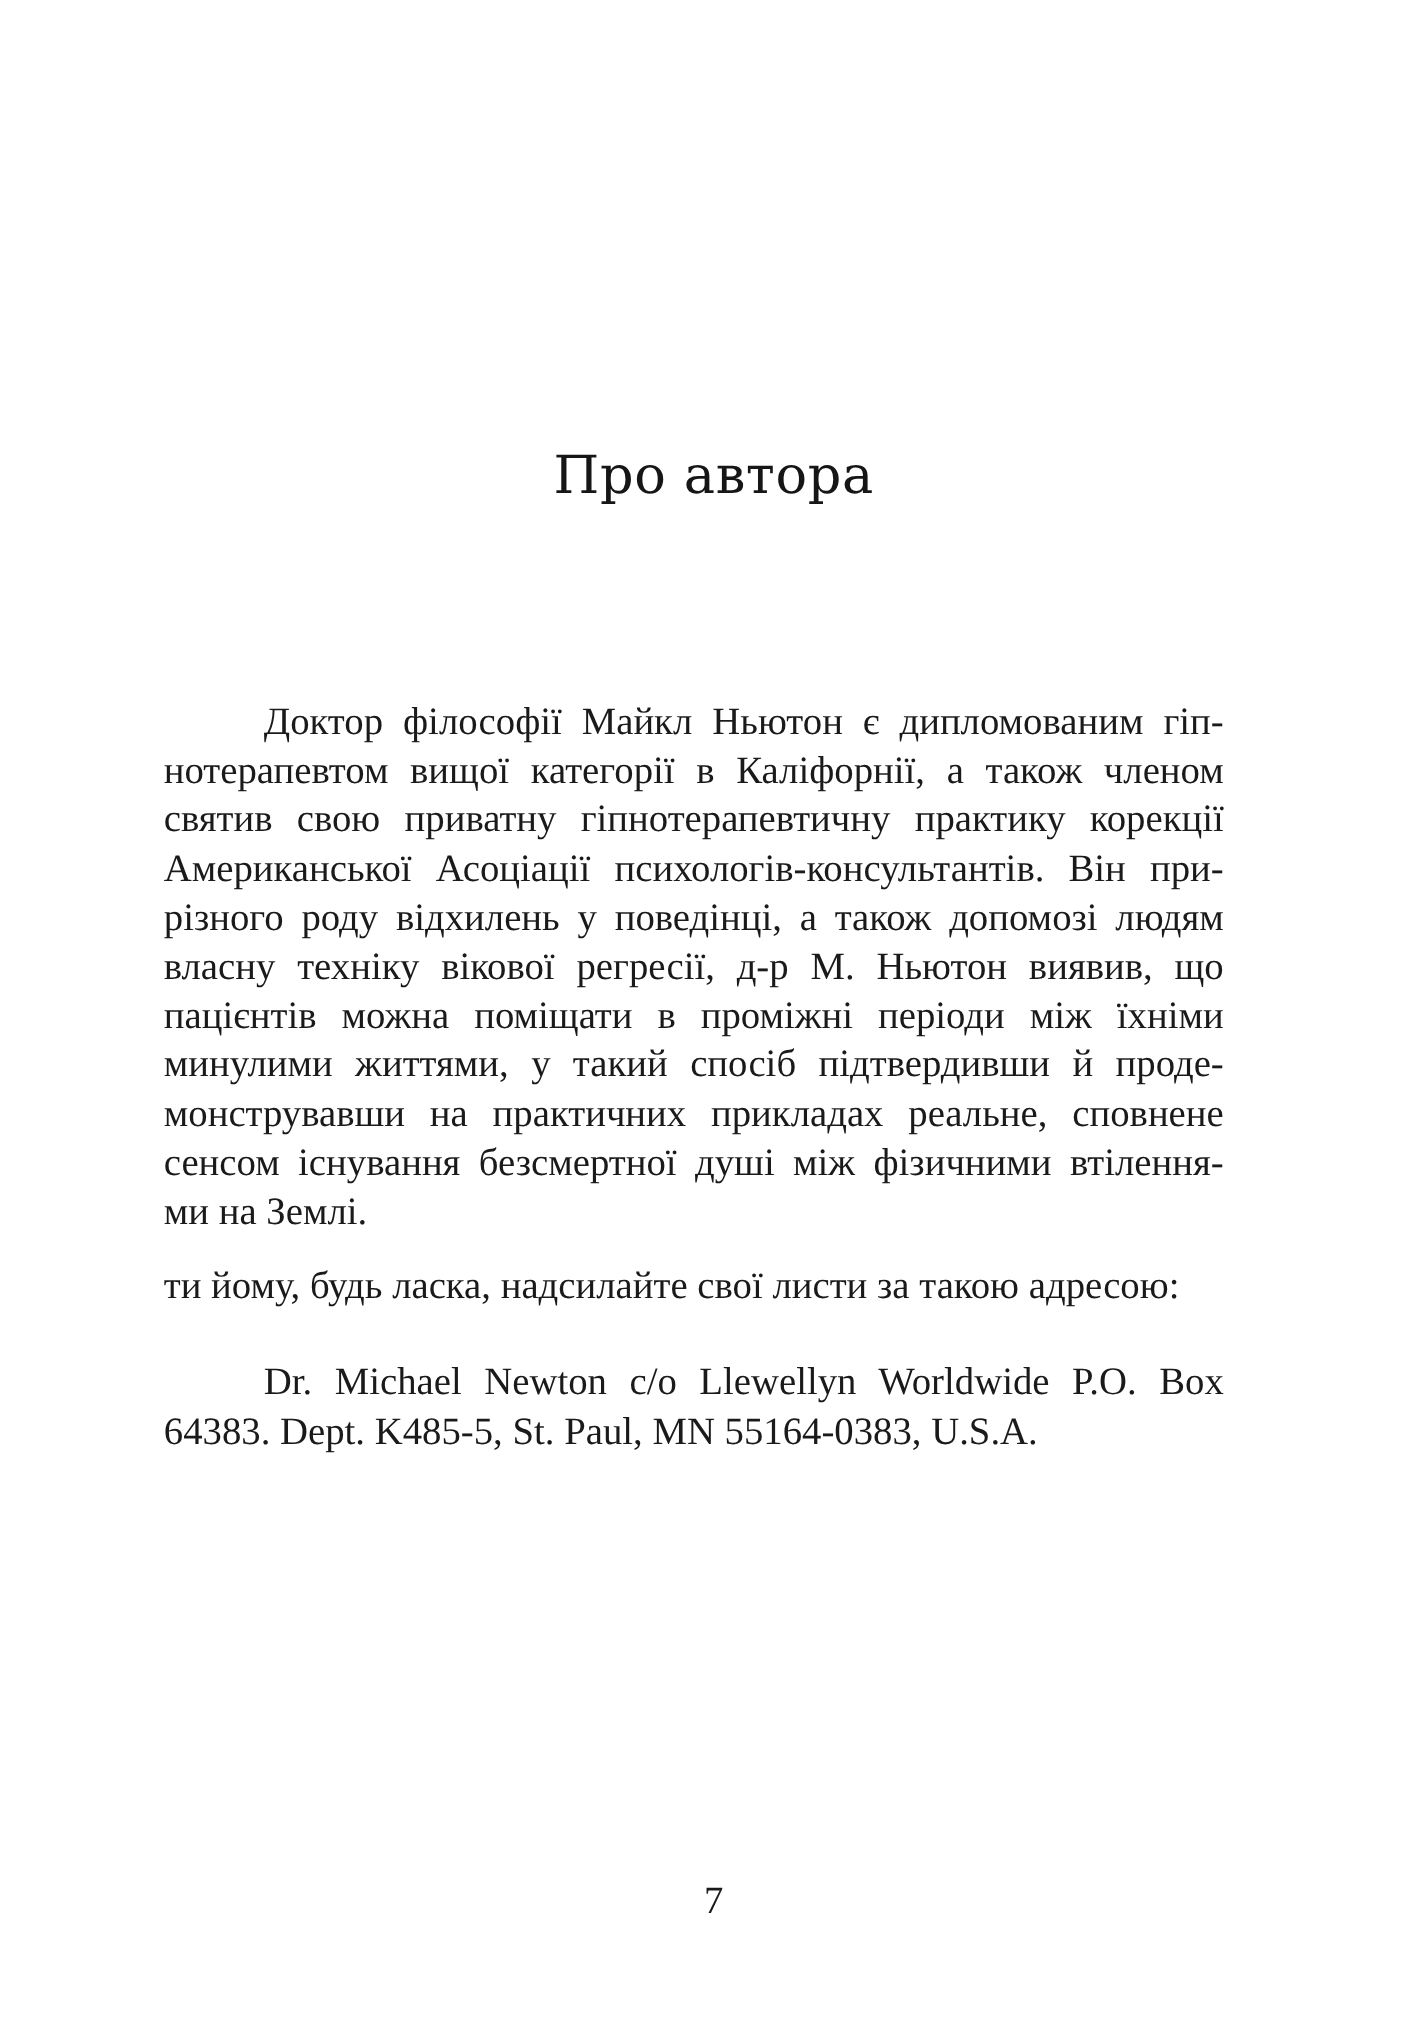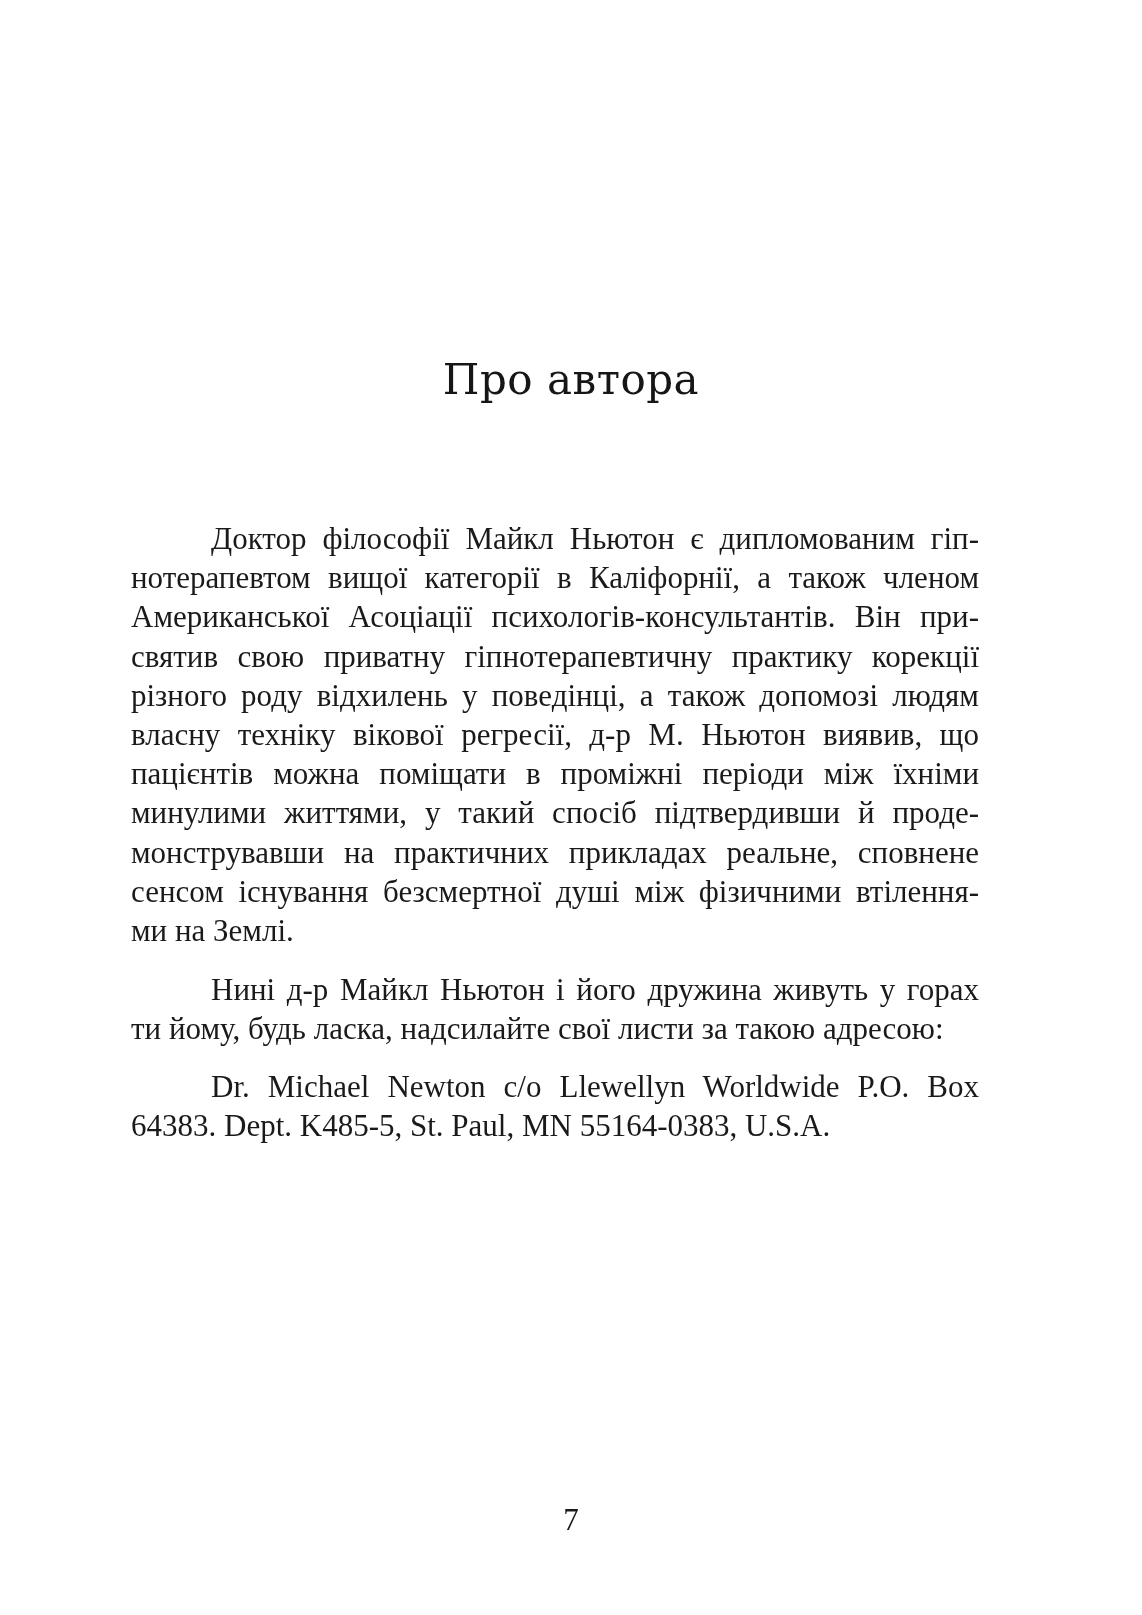--- a/index.html
+++ b/index.html
@@ -53,20 +53,21 @@
     .body-text p .ln {
       display: block;
       text-align: justify;
       text-align-last: justify;
     }
     .body-text p .ln.last {
       text-align-last: left;
     }
     .body-text p .ln.first {
       text-indent: 80px;
+      margin-top: 38px;
     }
     .body-text p {
       text-indent: 0;
     }
     .gap-1 { margin-top: 20px !important; }
     .gap-2 { margin-top: 18px !important; }
     .gap-3 { margin-top: 21px !important; }
     .page-number {
       position: absolute;
       left: 0;
@@ -84,33 +85,32 @@
 
 <div class="page">
 
   <h1 class="title">Про автора</h1>
 
   <div class="body-text">
 
     <p>
       <span class="ln first">Доктор філософії Майкл Ньютон є дипломованим гіп-</span>
       <span class="ln">нотерапевтом вищої категорії в Каліфорнії, а також членом</span>
+      <span class="ln">святив свою приватну гіпнотерапевтичну практику корекції</span>
       <span class="ln">Американської Асоціації психологів-консультантів. Він при-</span>
-      <span class="ln">святив свою приватну гіпнотерапевтичну практику корекції</span>
       <span class="ln">різного роду відхилень у поведінці, а також допомозі людям</span>
       <span class="ln">власну техніку вікової регресії, д-р М. Ньютон виявив, що</span>
       <span class="ln">пацієнтів можна поміщати в проміжні періоди між їхніми</span>
       <span class="ln">минулими життями, у такий спосіб підтвердивши й проде-</span>
       <span class="ln">монструвавши на практичних прикладах реальне, сповнене</span>
       <span class="ln">сенсом існування безсмертної душі між фізичними втілення-</span>
       <span class="ln last">ми на Землі.</span>
     </p>
 
     <p class="gap-1">
-      <span class="ln first">Нині д-р Майкл Ньютон і його дружина живуть у горах</span>
       <span class="ln last">ти йому, будь ласка, надсилайте свої листи за такою адресою:</span>
     </p>
 
     <p class="gap-2">
       <span class="ln first">Dr. Michael Newton c/o Llewellyn Worldwide P.O. Box</span>
       <span class="ln last">64383. Dept. K485-5, St. Paul, MN 55164-0383, U.S.A.</span>
     </p>
 
 
   </div>

